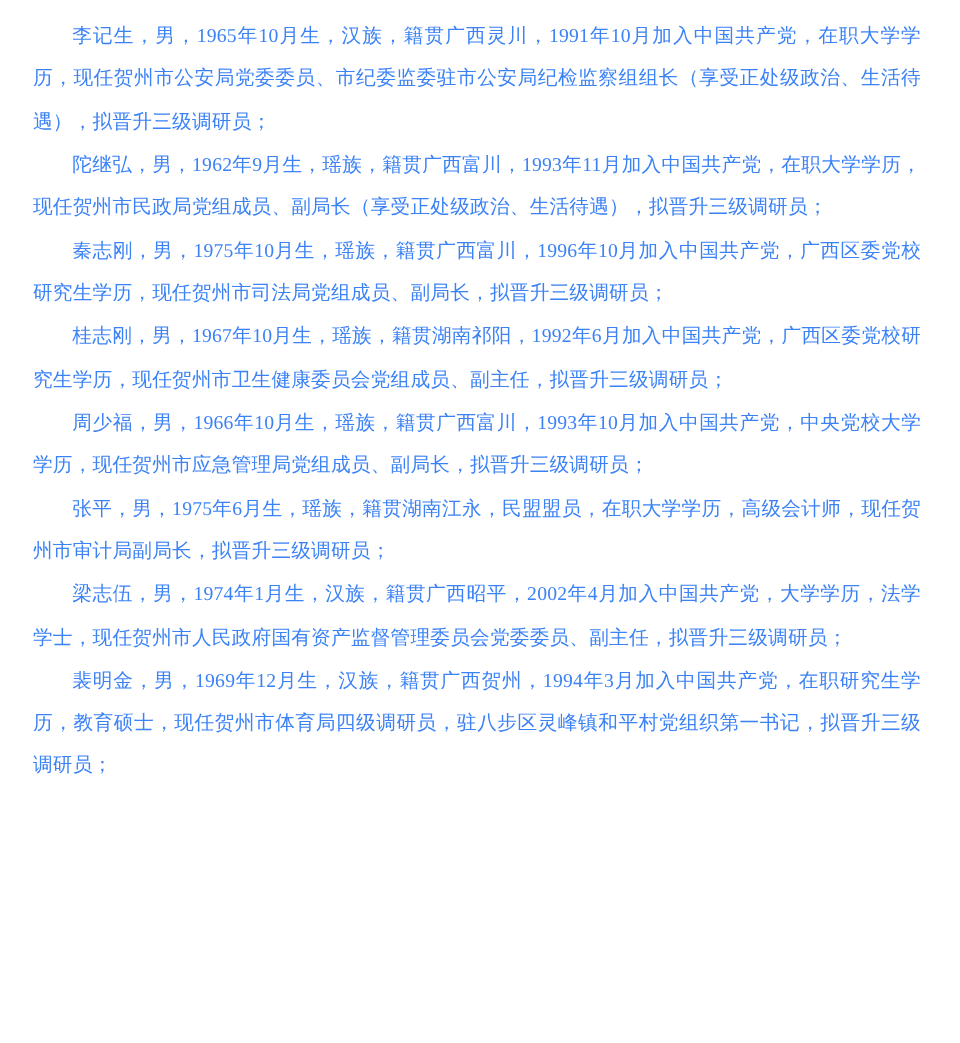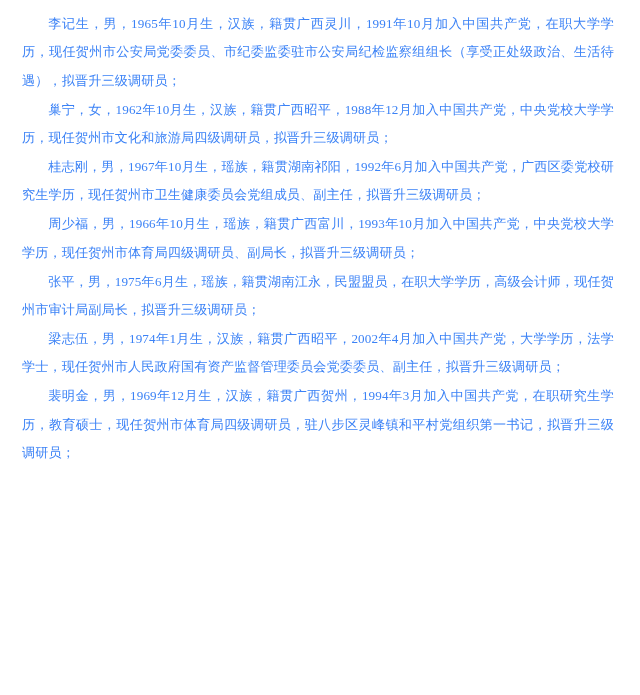--- a/index.html
+++ b/index.html
@@ -28,19 +28,20 @@
     margin: 0 0 0.5px 0;
     letter-spacing: 0.15px;
     color: #3b82f6;
   }
 </style>
 </head>
 <body>
 
 <div id="doc">
     <p class="para">李记生，男，1965年10月生，汉族，籍贯广西灵川，1991年10月加入中国共产党，在职大学学历，现任贺州市公安局党委委员、市纪委监委驻市公安局纪检监察组组长（享受正处级政治、生活待遇），拟晋升三级调研员；</p>
-    <p class="para">巢宁，女，1962年10月生，汉族，籍贯广西昭平，1988年12月加入中国共产党，中央党校大学学历，现任贺州市文化和旅游局四级调研员，拟晋升三级调研员；</p>
+    <p class="para">陀继弘，男，1962年9月生，瑶族，籍贯广西富川，1993年11月加入中国共产党，在职大学学历，现任贺州市民政局党组成员、副局长（享受正处级政治、生活待遇），拟晋升三级调研员；</p>
+    <p class="para">秦志刚，男，1975年10月生，瑶族，籍贯广西富川，1996年10月加入中国共产党，广西区委党校研究生学历，现任贺州市司法局党组成员、副局长，拟晋升三级调研员；</p>
     <p class="para">桂志刚，男，1967年10月生，瑶族，籍贯湖南祁阳，1992年6月加入中国共产党，广西区委党校研究生学历，现任贺州市卫生健康委员会党组成员、副主任，拟晋升三级调研员；</p>
-    <p class="para">周少福，男，1966年10月生，瑶族，籍贯广西富川，1993年10月加入中国共产党，中央党校大学学历，现任贺州市体育局四级调研员、副局长，拟晋升三级调研员；</p>
+    <p class="para">周少福，男，1966年10月生，瑶族，籍贯广西富川，1993年10月加入中国共产党，中央党校大学学历，现任贺州市应急管理局党组成员、副局长，拟晋升三级调研员；</p>
     <p class="para">张平，男，1975年6月生，瑶族，籍贯湖南江永，民盟盟员，在职大学学历，高级会计师，现任贺州市审计局副局长，拟晋升三级调研员；</p>
     <p class="para">梁志伍，男，1974年1月生，汉族，籍贯广西昭平，2002年4月加入中国共产党，大学学历，法学学士，现任贺州市人民政府国有资产监督管理委员会党委委员、副主任，拟晋升三级调研员；</p>
     <p class="para">裴明金，男，1969年12月生，汉族，籍贯广西贺州，1994年3月加入中国共产党，在职研究生学历，教育硕士，现任贺州市体育局四级调研员，驻八步区灵峰镇和平村党组织第一书记，拟晋升三级调研员；</p>
   </div>
 
 </body></html>

